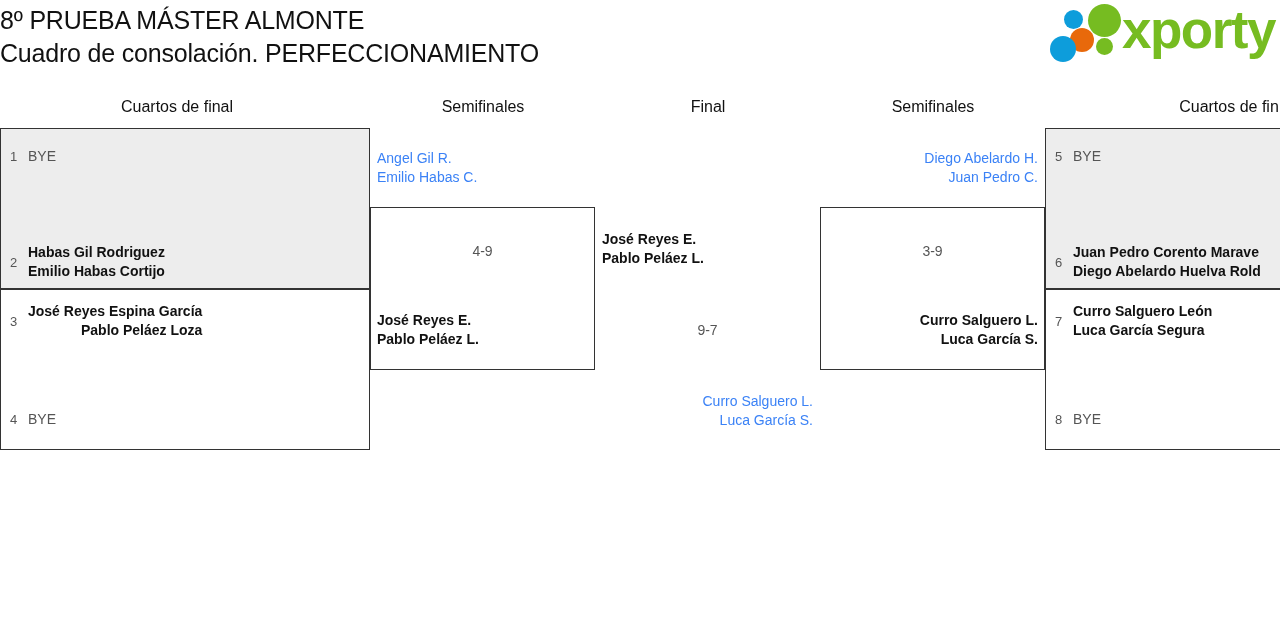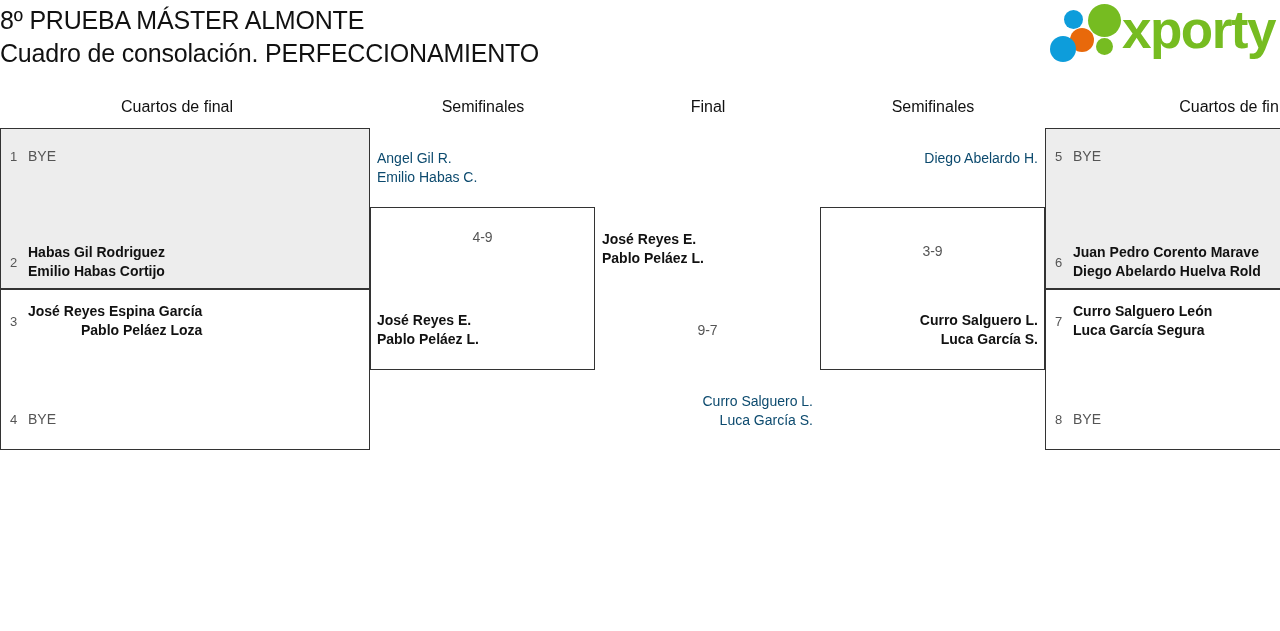--- a/index.html
+++ b/index.html
@@ -49,21 +49,21 @@
   }
   .box.shaded { background: #ededed; }
 
   .slot { position: absolute; display: flex; align-items: center; }
   .seed {
     font-size: 13px; color: #555555; font-weight: 400;
     width: 18px; flex: 0 0 18px; text-align: left; line-height: 15px;
   }
   .names { font-size: 14px; line-height: 19px; white-space: nowrap; }
   .names.winner { color: #111111; font-weight: 700; }
-  .names.loser  { color: #0c4a6e; font-weight: 400; }
+  .names.loser  { color: #3b82f6; font-weight: 400; }
   .names.bye    { color: #555555; font-weight: 400; font-size: 14px; }
 
   .slot.right-al { justify-content: flex-end; text-align: right; }
   .slot.right-al .names { text-align: right; }
 
   .score {
     position: absolute;
     font-size: 14px; color: #555555; font-weight: 400;
     text-align: center; line-height: 19px; white-space: nowrap;
   }
@@ -126,21 +126,21 @@
   </div>
 
   <div class="name-float" style="left:377px; top:149px;">
     <span class="names loser">
       <span style="display:block;">Angel Gil R.</span>
       <span style="display:block;">Emilio Habas C.</span>
     </span>
   </div>
 
   <div class="box" style="left:370px; top:207px; width:225px; height:163px;">
-    <div class="score" style="left:0px; top:20px; width:223px;">4-9</div>
+    <div class="score" style="left:0px; top:34px; width:223px;">4-9</div>
     <div class="slot" style="left:6px; top:103px; width:213px;">
       <span class="names winner">
         <span style="display:block;">José Reyes E.</span>
         <span style="display:block;">Pablo Peláez L.</span>
       </span>
     </div>
   </div>
 
   <div class="name-float" style="left:602px; top:230px;">
     <span class="names winner">
@@ -154,20 +154,21 @@
   <div class="name-float" style="left:595px; top:392px; width:218px; text-align:right;">
     <span class="names loser">
       <span style="display:block;">Curro Salguero L.</span>
       <span style="display:block;">Luca García S.</span>
     </span>
   </div>
 
   <div class="name-float" style="left:820px; top:149px; width:218px; text-align:right;">
     <span class="names loser">
       <span style="display:block;">Diego Abelardo H.</span>
+      <span style="display:block;">Juan Pedro C.</span>
     </span>
   </div>
 
   <div class="box" style="left:820px; top:207px; width:225px; height:163px;">
     <div class="score" style="left:0px; top:34px; width:223px;">3-9</div>
     <div class="slot right-al" style="left:4px; top:103px; width:213px;">
       <span class="names winner">
         <span style="display:block;">Curro Salguero L.</span>
         <span style="display:block;">Luca García S.</span>
       </span>

